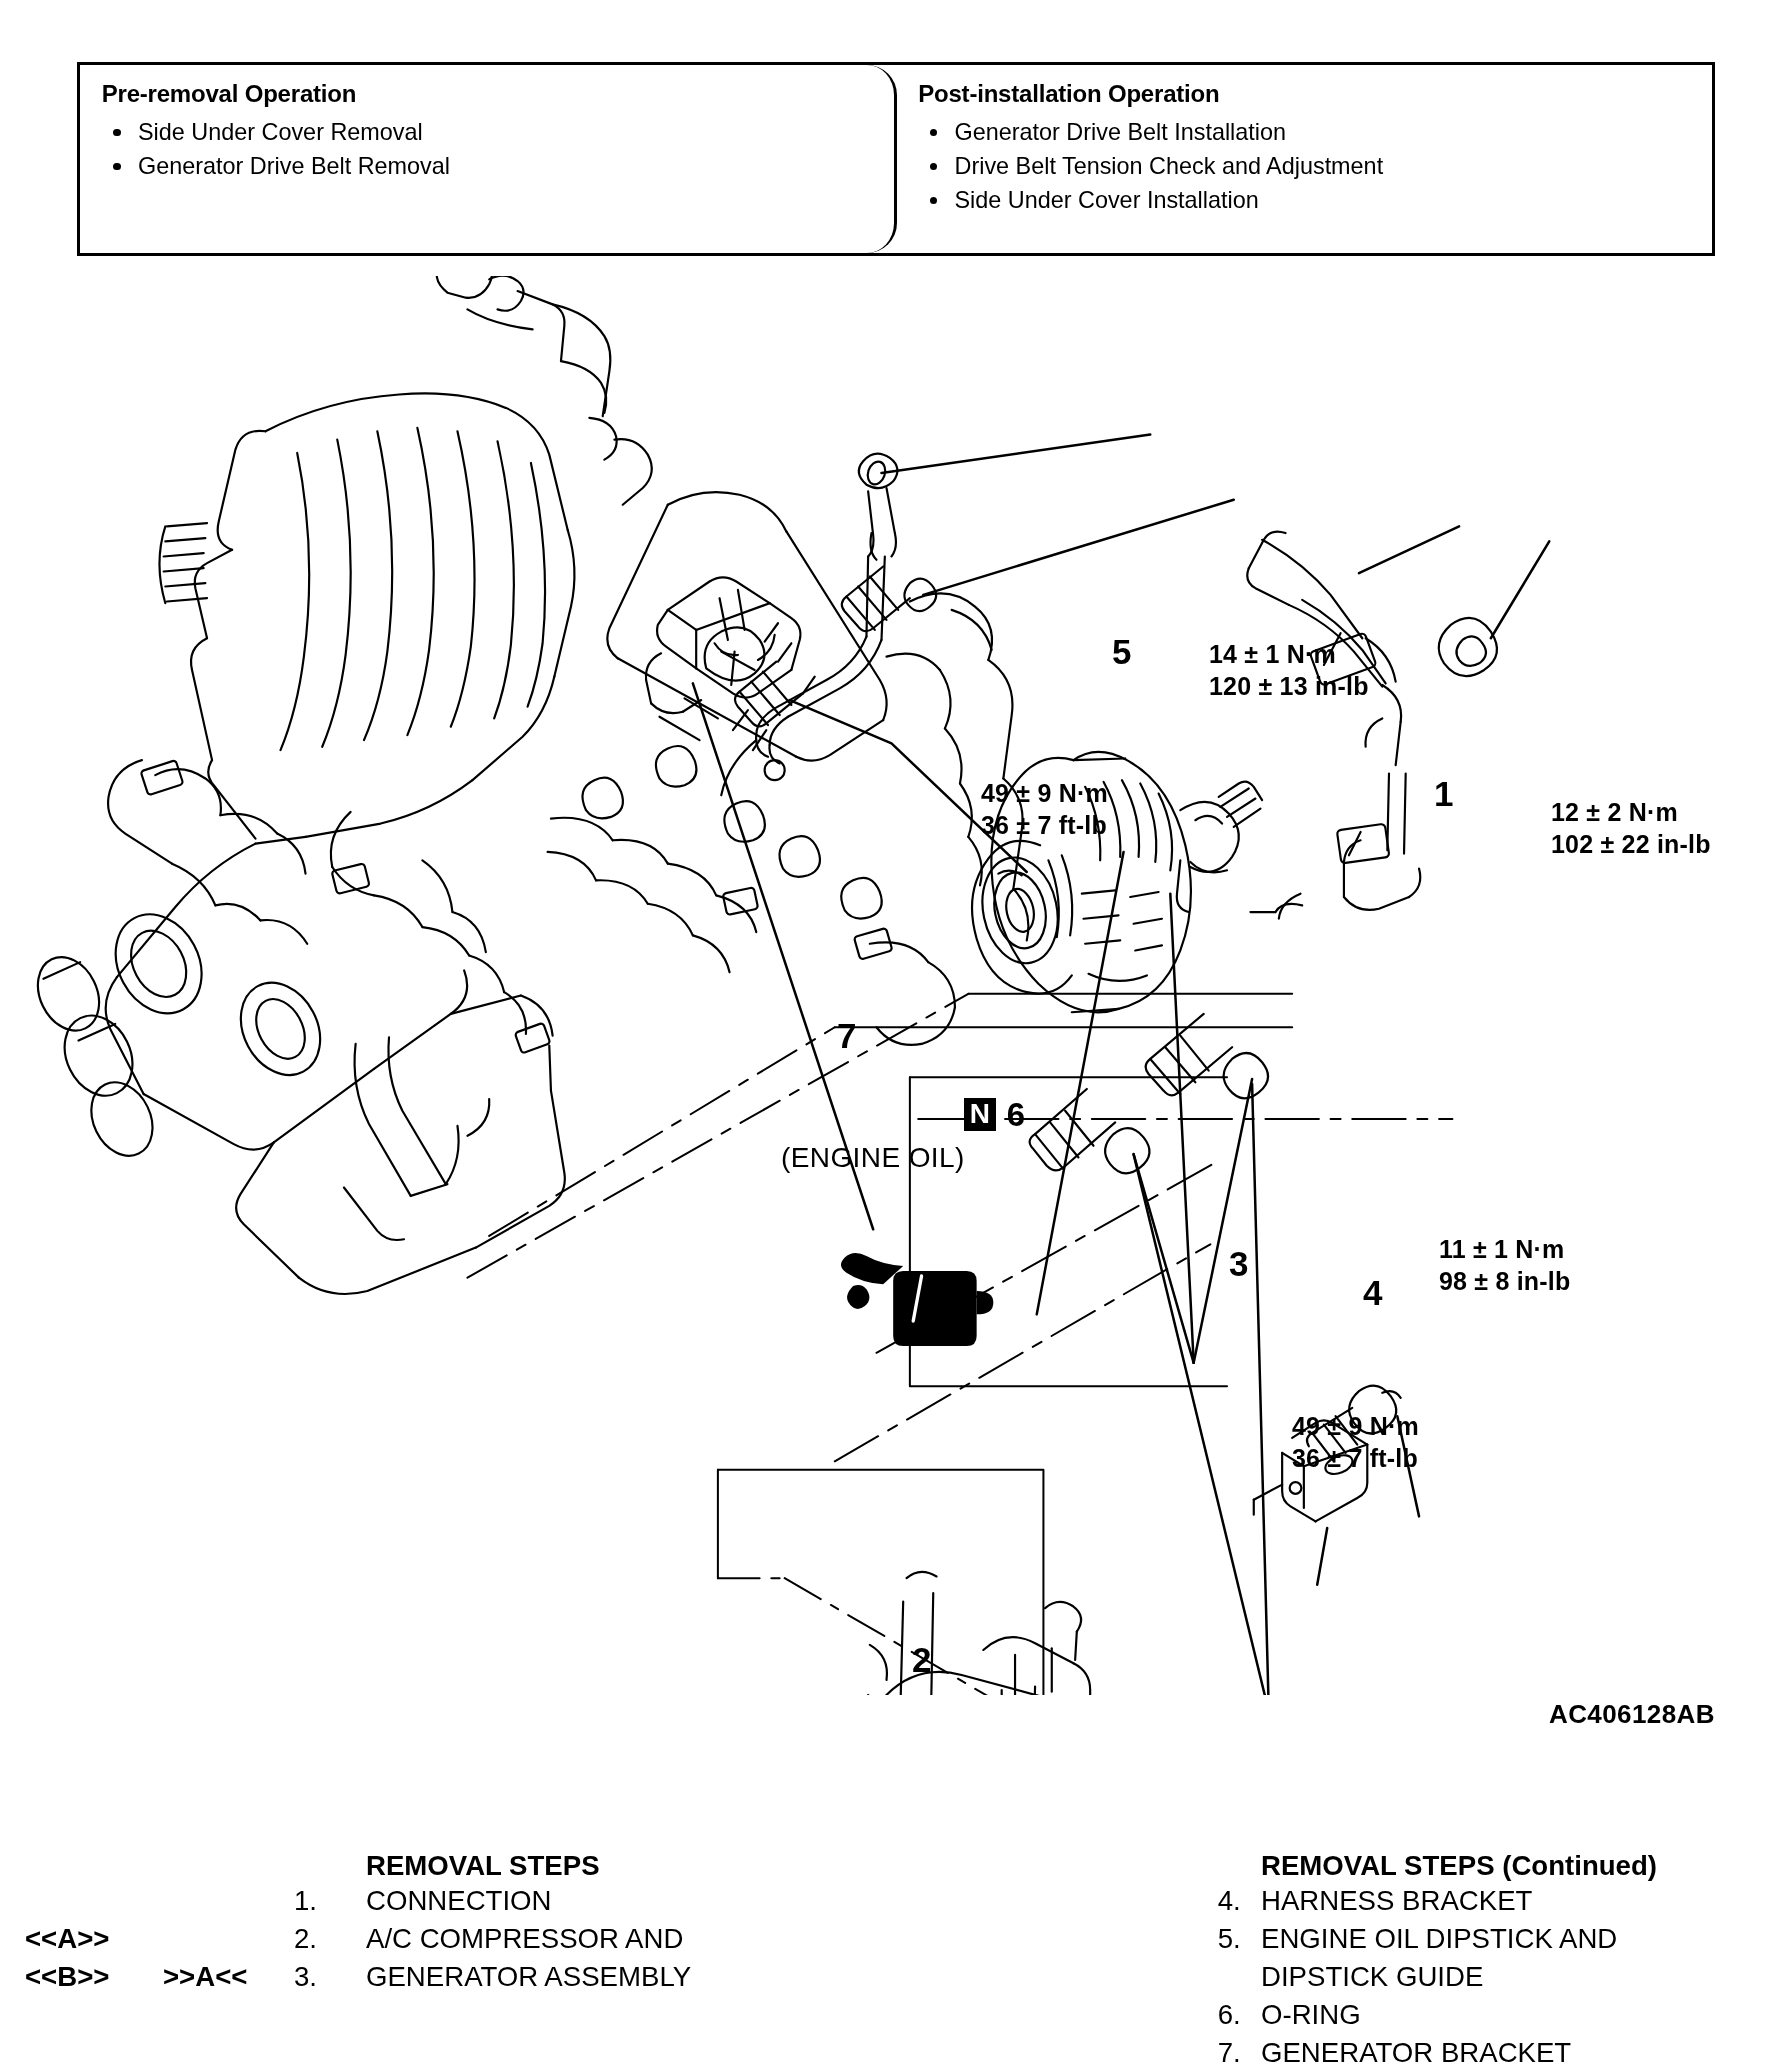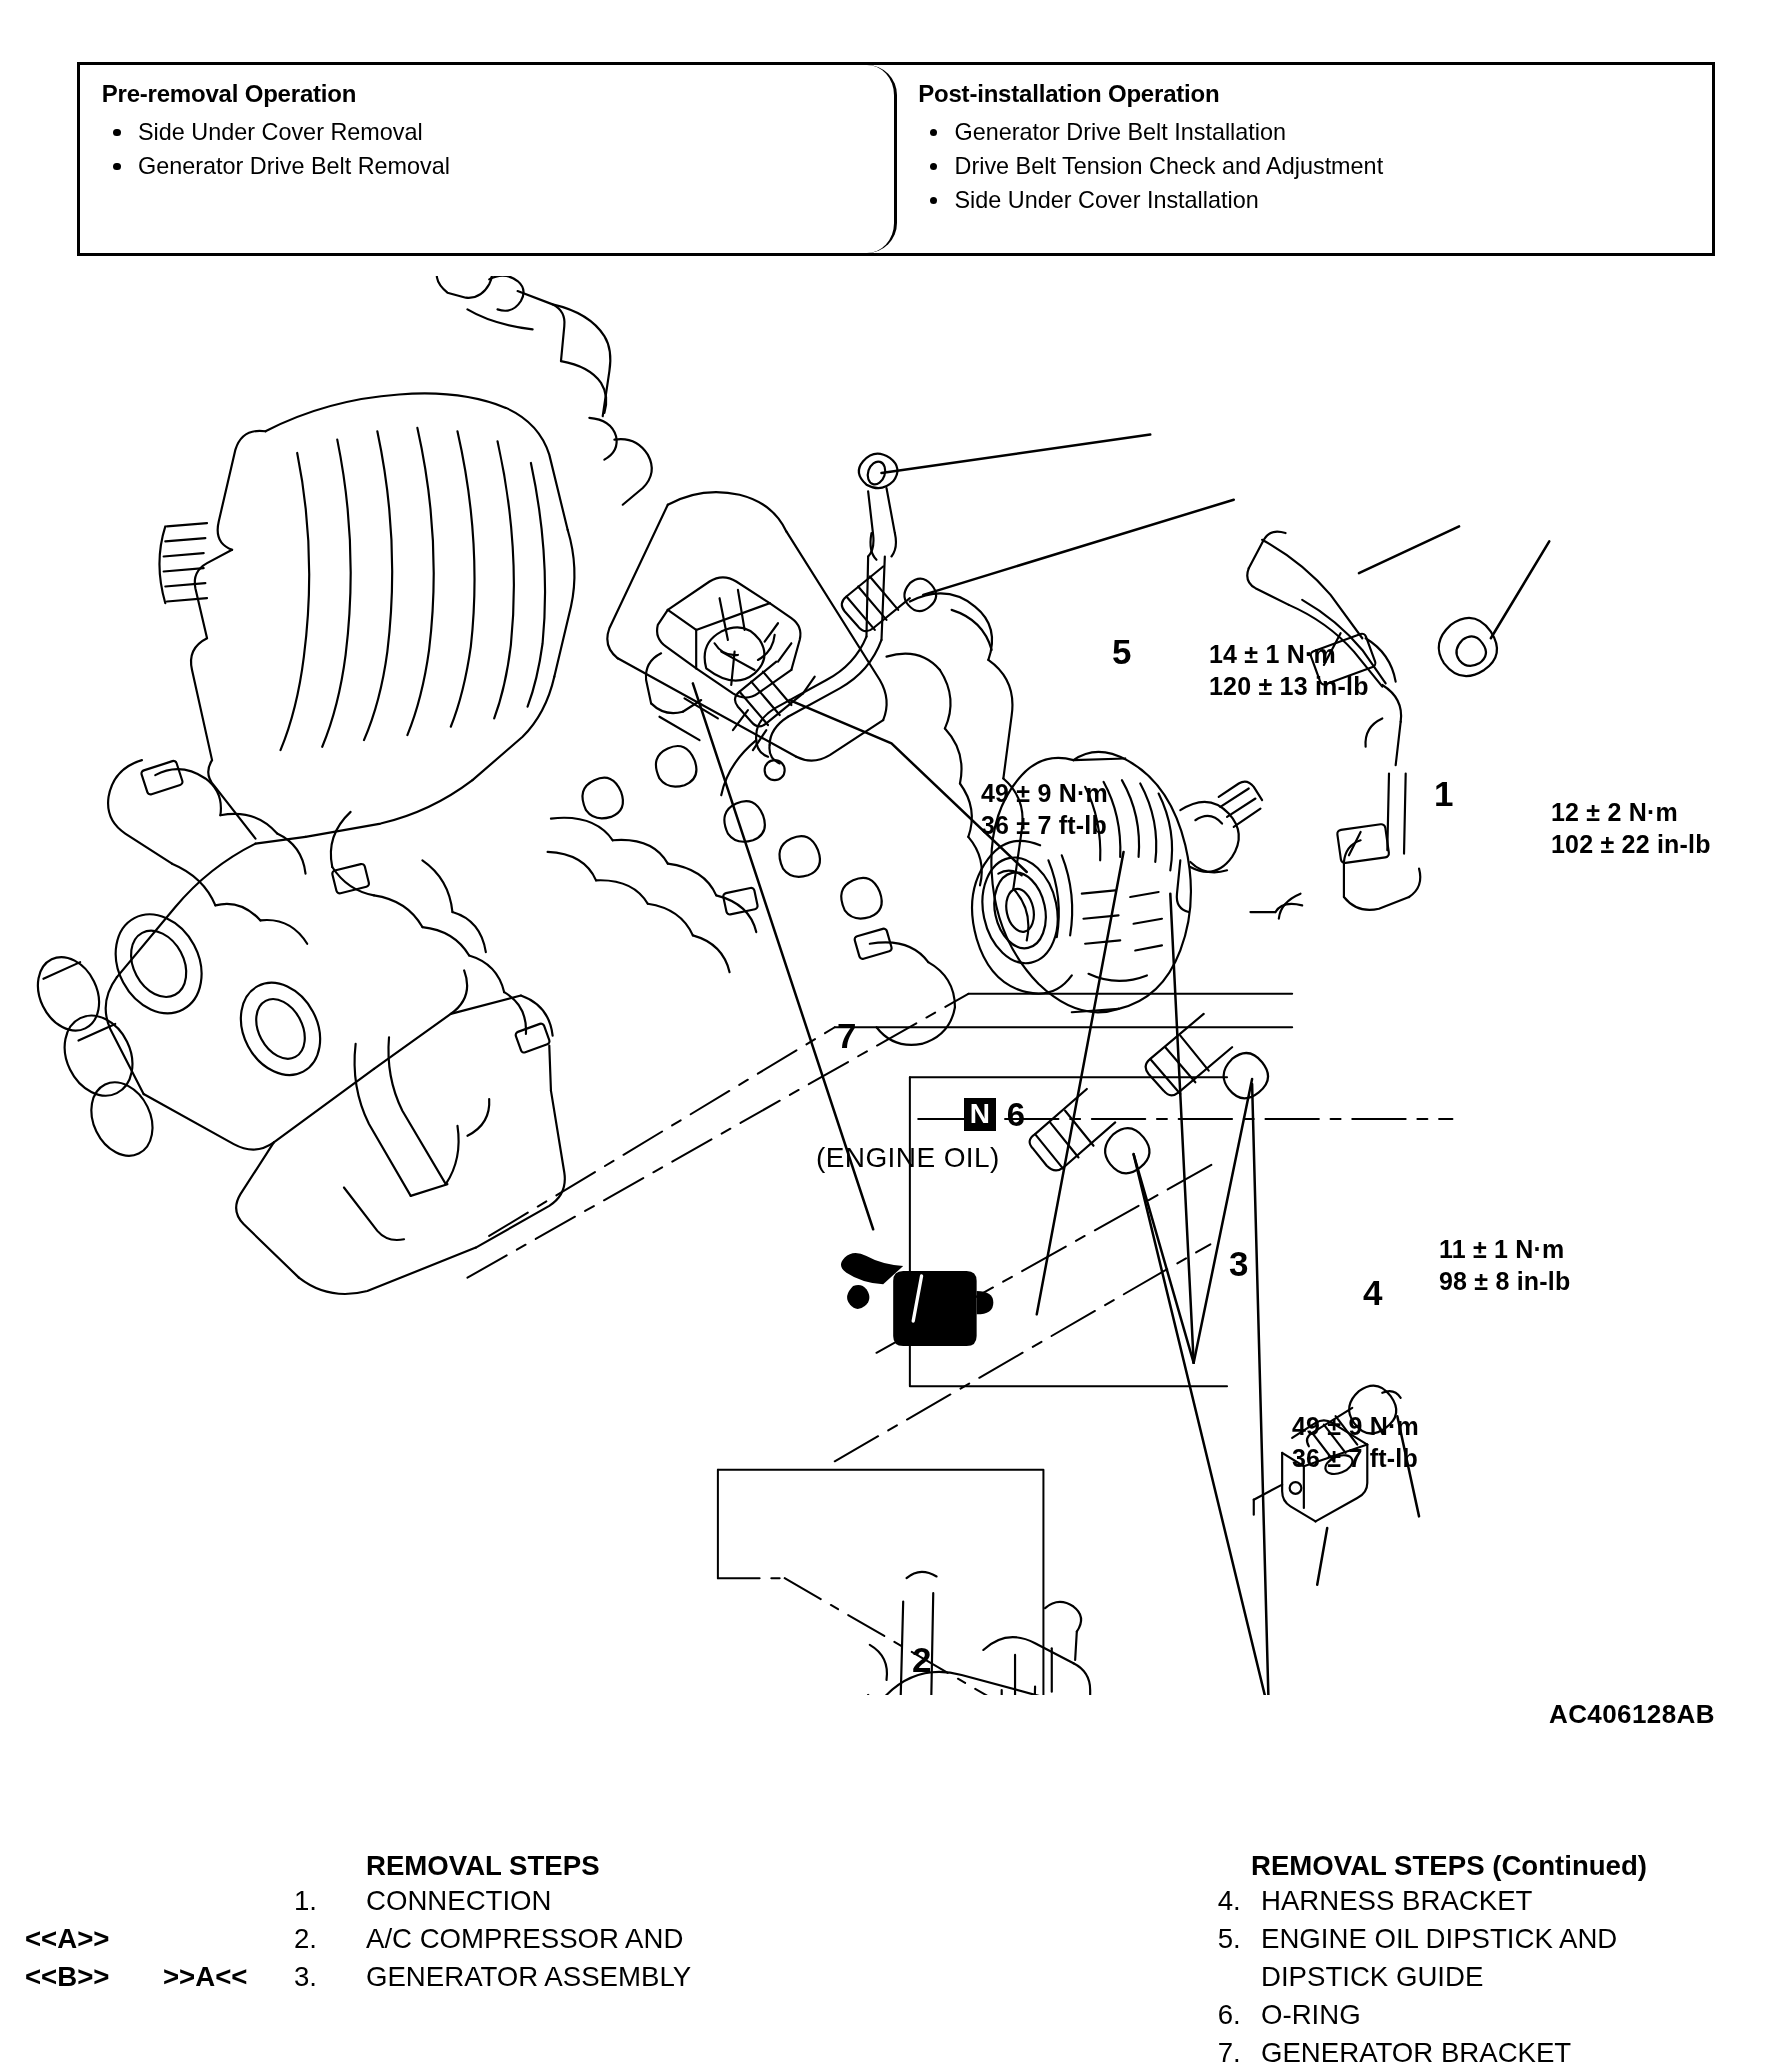--- a/index.html
+++ b/index.html
@@ -119,21 +119,21 @@
   }
   .steps-col { position: absolute; top: 0; }
   .steps-col.left  { left: 0px;    width: 885px; }
   .steps-col.right { left: 1211px; width: 559px; }
   .steps-head {
     font-size: 27.6px;
     font-weight: bold;
     white-space: nowrap;
   }
   .steps-head.left  { margin-left: 366px; }
-  .steps-head.right { margin-left: 40px; }
+  .steps-head.right { margin-left: 50px; }
   .step-row {
     position: relative;
     font-size: 27.6px;
     line-height: 38px;
     white-space: nowrap;
   }
   .step-tagA, .step-tagB {
     position: absolute;
     font-size: 27.6px;
     font-weight: bold;
@@ -606,21 +606,21 @@
 <div class="dlabel torque" style="left:1551px; top:797px;">
   <div>12 ± 2 N·m</div>
   <div>102 ± 22 in-lb</div>
 </div>
 
 <div class="dlabel callout" style="left:837px; top:1014px;">7</div>
 
 <div class="dlabel" style="left:964px; top:1094px;">
   <span class="nbox">N</span><span class="six">6</span>
 </div>
-<div class="dlabel oil-text" style="left:816px; top:1140px;">(ENGINE OIL)</div>
+<div class="dlabel oil-text" style="left:781px; top:1140px;">(ENGINE OIL)</div>
 
 <div class="dlabel callout" style="left:1229px; top:1242px;">3</div>
 
 <div class="dlabel callout" style="left:1363px; top:1271px;">4</div>
 
 <div class="dlabel torque" style="left:1439px; top:1234px;">
   <div>11 ± 1 N·m</div>
   <div>98 ± 8 in-lb</div>
 </div>
 

